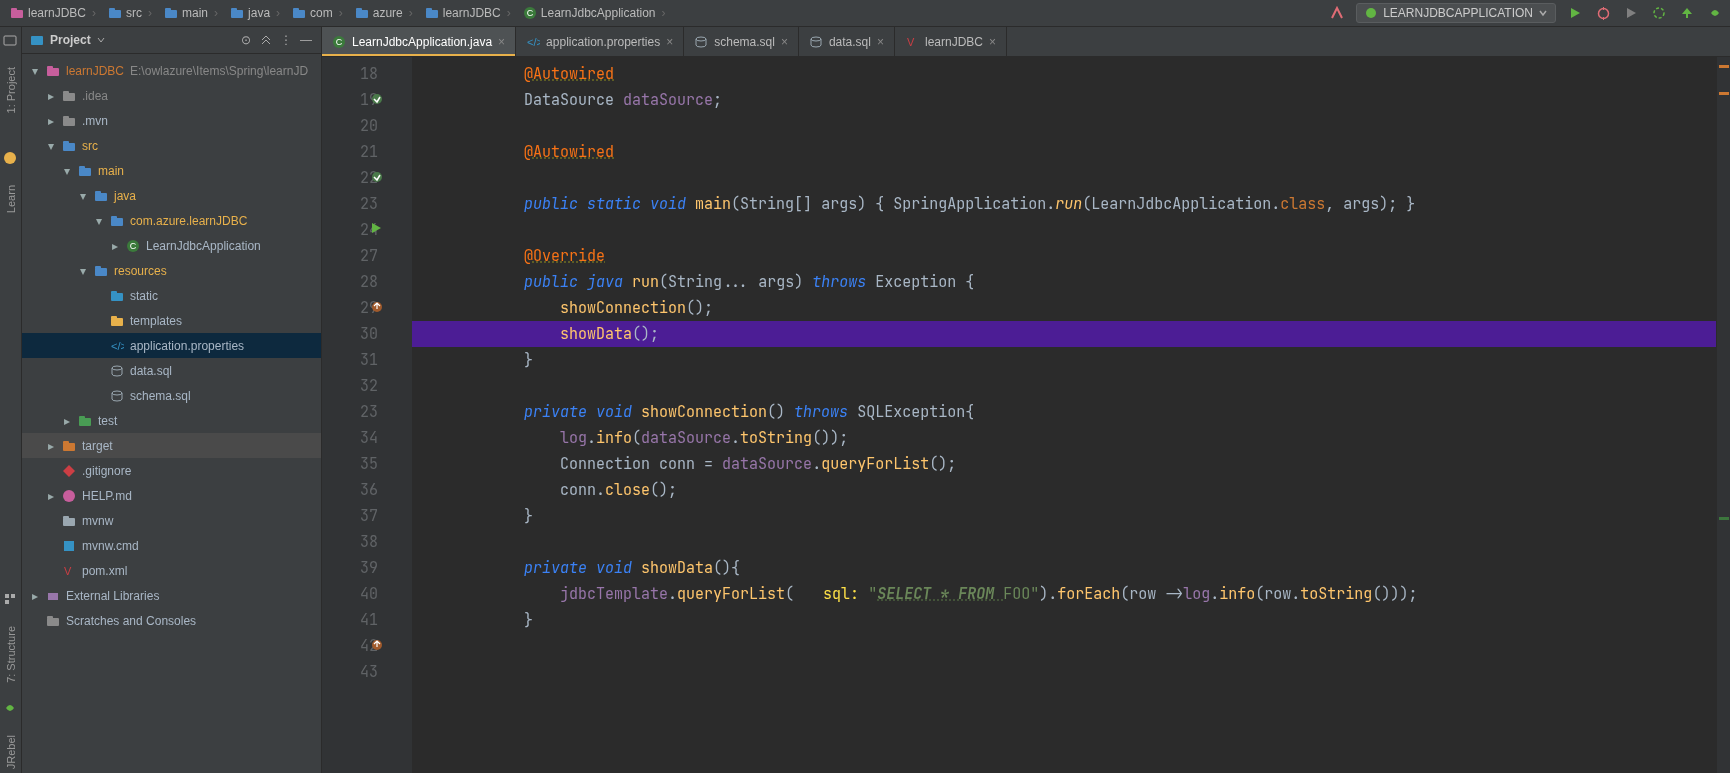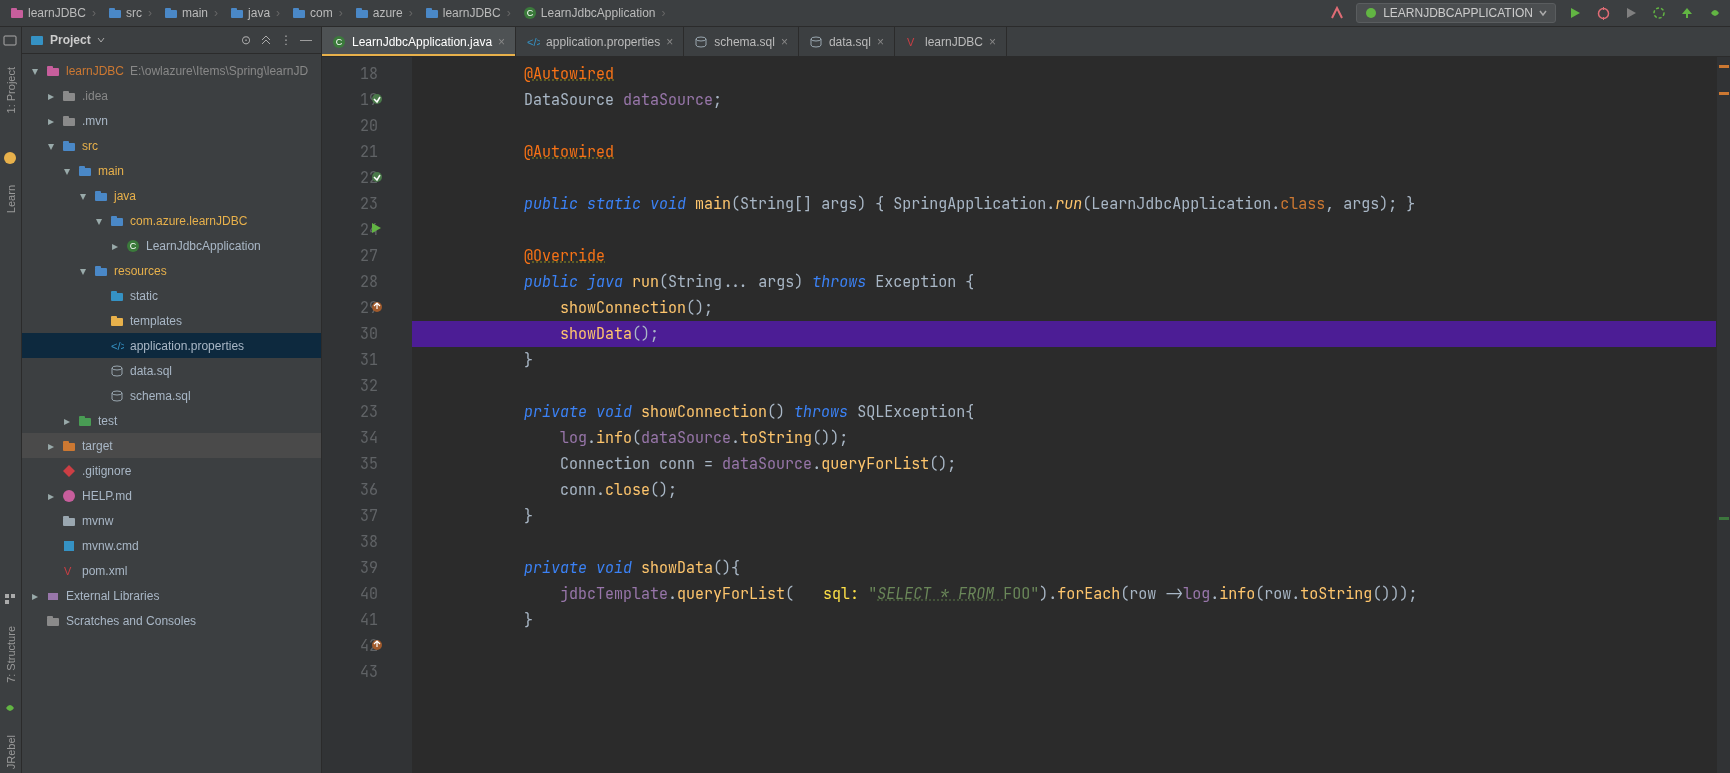--- a/index.html
+++ b/index.html
@@ -98,21 +98,21 @@
 
 
 .c-key   { color: #3b82f6; font-style: italic; }
 .c-keyp  { color: #cc7832; }
 .c-ann   { color: #f97316; text-decoration: underline dotted #6f6f25; }
 .c-type  { color: #a9b7c6; }
 .c-id    { color: #a9b7c6; }
 .c-fn    { color: #ffc66d; }
 .c-fnS   { color: #ffc66d; font-style: italic; }
 .c-str   { color: #6a8759; }
-.c-sql   { color: #6a8759; font-style: italic; text-decoration: underline dotted #4c623f; }
+.c-sql   { color: #6a8759; font-style: italic; text-decoration: underline dotted #4c623f; font-weight: bold; }
 .c-par   { color: #a9b7c6; }
 .c-punc  { color: #a9b7c6; }
 .c-var   { color: #9876aa; }
 .c-hint  { color: #fde047; margin-left: 20px; }
 
 
 svg { display: block; }
 </style>
 </head>
 <body>

